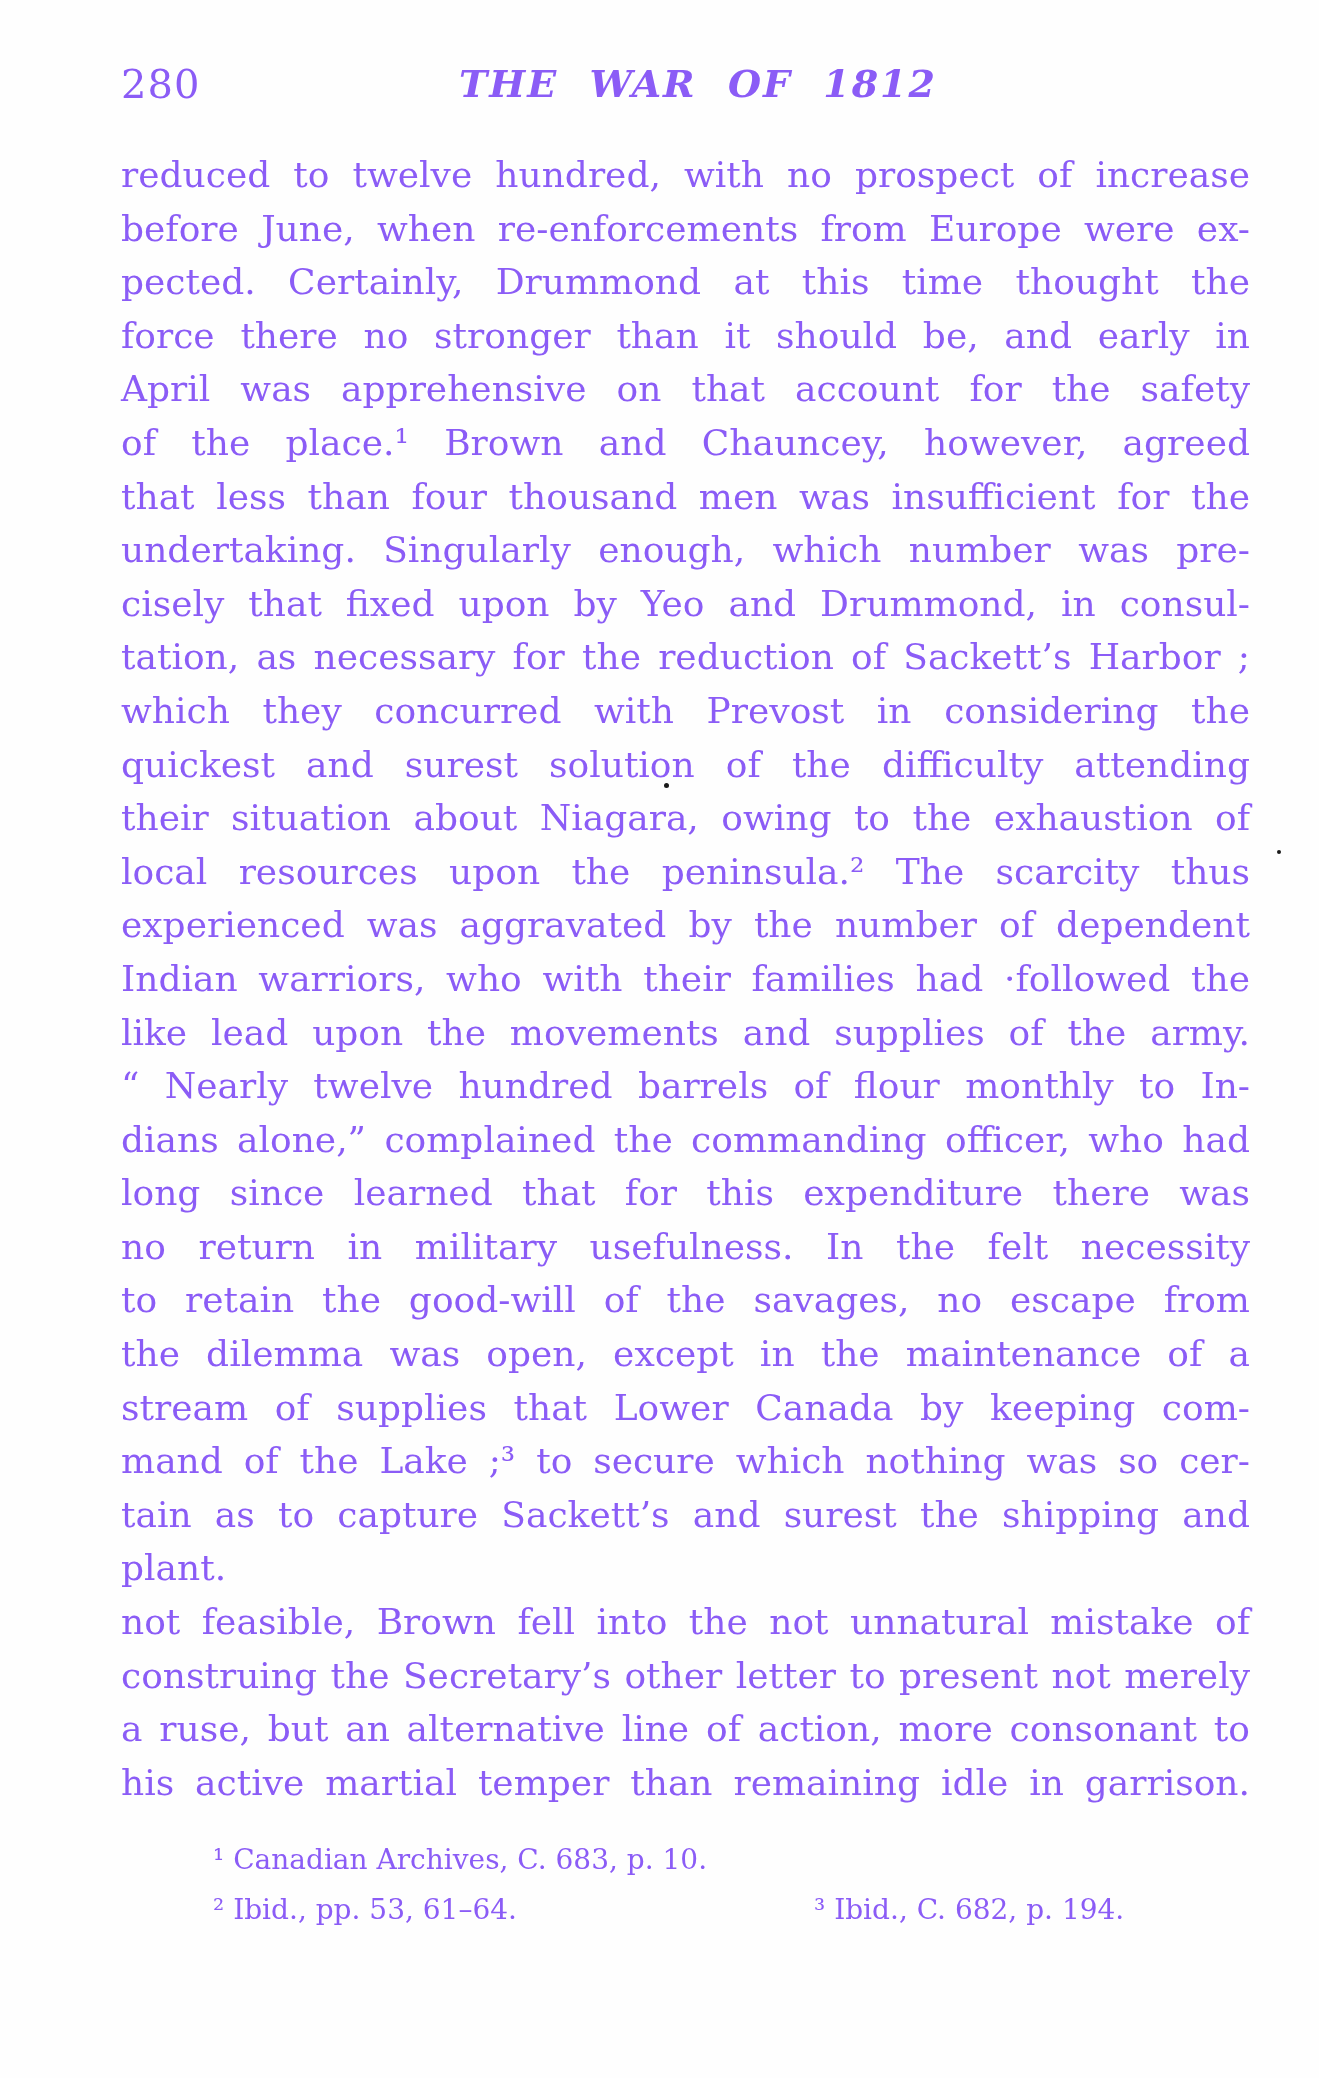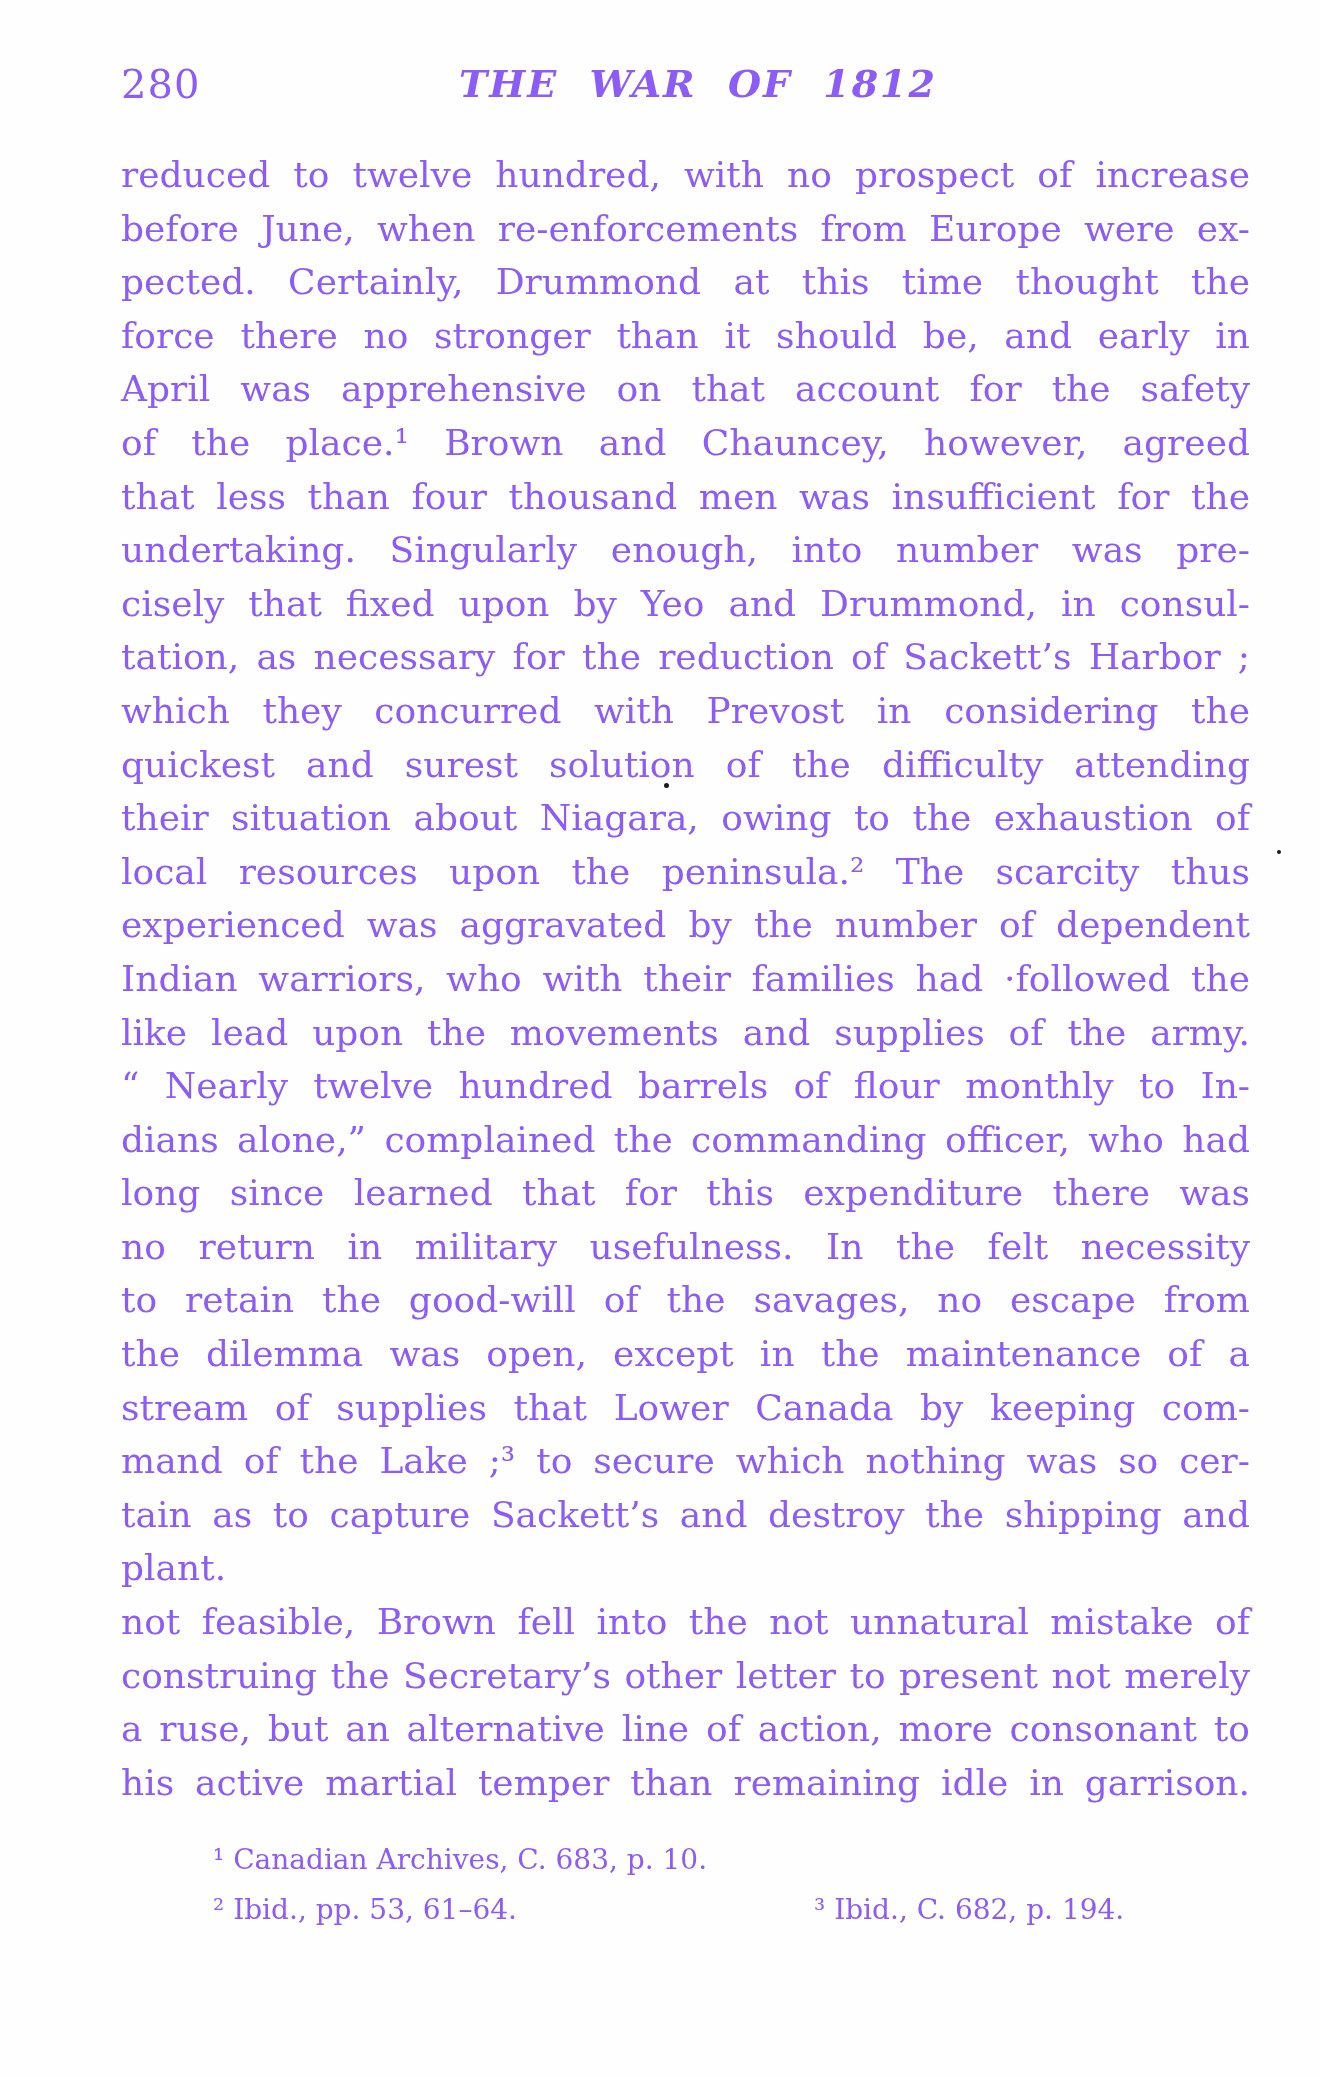--- a/index.html
+++ b/index.html
@@ -93,39 +93,39 @@
 
   <div class="body-text">
     <div>
       <div class="line">reduced to twelve hundred, with no prospect of increase</div>
       <div class="line">before June, when re-enforcements from Europe were ex-</div>
       <div class="line">pected. Certainly, Drummond at this time thought the</div>
       <div class="line">force there no stronger than it should be, and early in</div>
       <div class="line">April was apprehensive on that account for the safety</div>
       <div class="line">of the place.¹ Brown and Chauncey, however, agreed</div>
       <div class="line">that less than four thousand men was insufficient for the</div>
-      <div class="line">undertaking. Singularly enough, into number was pre-</div>
+      <div class="line">undertaking. Singularly enough, which number was pre-</div>
       <div class="line">cisely that fixed upon by Yeo and Drummond, in consul-</div>
       <div class="line">tation, as necessary for the reduction of Sackett’s Harbor ;</div>
       <div class="line">which they concurred with Prevost in considering the</div>
       <div class="line">quickest and surest solution of the difficulty attending</div>
       <div class="line">their situation about Niagara, owing to the exhaustion of</div>
       <div class="line">local resources upon the peninsula.² The scarcity thus</div>
       <div class="line">experienced was aggravated by the number of dependent</div>
       <div class="line">Indian warriors, who with their families had ·followed the</div>
       <div class="line">like lead upon the movements and supplies of the army.</div>
       <div class="line">“ Nearly twelve hundred barrels of flour monthly to In-</div>
       <div class="line">dians alone,” complained the commanding officer, who had</div>
       <div class="line">long since learned that for this expenditure there was</div>
       <div class="line">no return in military usefulness. In the felt necessity</div>
       <div class="line">to retain the good-will of the savages, no escape from</div>
       <div class="line">the dilemma was open, except in the maintenance of a</div>
       <div class="line">stream of supplies that Lower Canada by keeping com-</div>
       <div class="line">mand of the Lake ;³ to secure which nothing was so cer-</div>
-      <div class="line">tain as to capture Sackett’s and destroy the shipping and</div>
+      <div class="line">tain as to capture Sackett’s and surest the shipping and</div>
       <div class="line flush-left">plant.</div>
     </div>
     <div>
       <div class="line">not feasible, Brown fell into the not unnatural mistake of</div>
       <div class="line">construing the Secretary’s other letter to present not merely</div>
       <div class="line">a ruse, but an alternative line of action, more consonant to</div>
       <div class="line">his active martial temper than remaining idle in garrison.</div>
     </div>
   </div>
 

